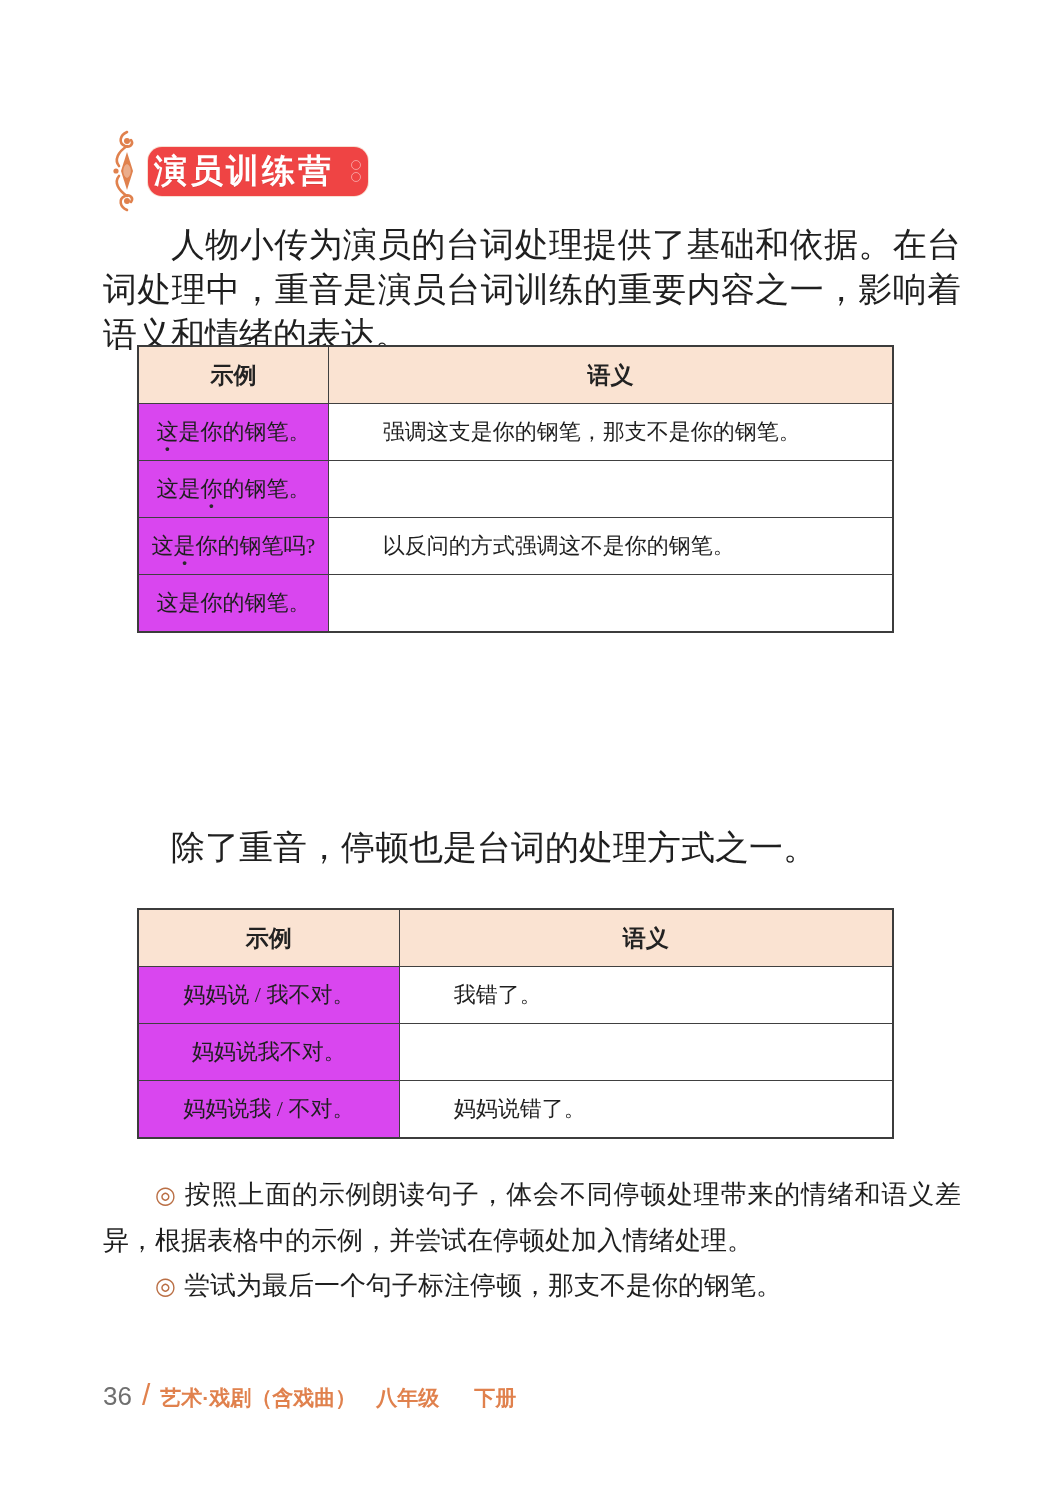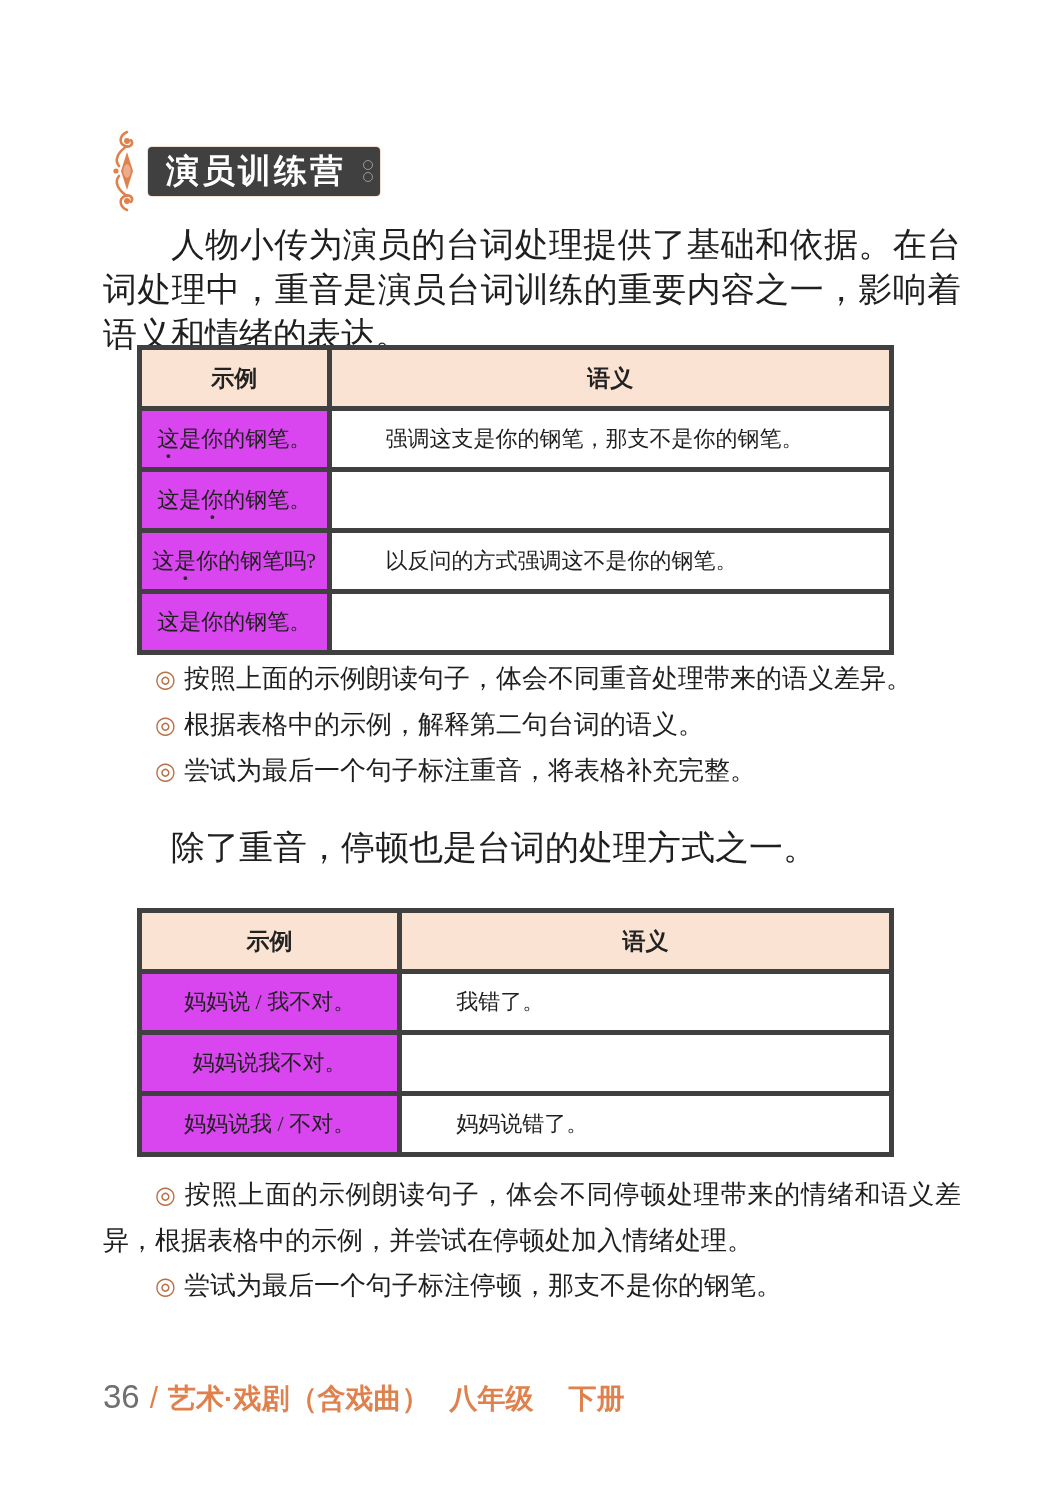--- a/index.html
+++ b/index.html
@@ -14,24 +14,24 @@
     background: #ffffff;
     overflow: hidden;
     color: #1f1f1f;
   }
 
   
   .banner-wrap { position: absolute; left: 104px; top: 126px; display: flex; align-items: center; }
   .flourish { width: 46px; height: 90px; flex: 0 0 auto; margin-right: -2px; }
   .banner {
     position: relative;
-    background: #404040;
-    border-radius: 4px;
+    background: #ef4444;
+    border-radius: 14px;
     height: 49px;
-    padding: 0 34px 0 18px;
+    padding: 0 34px 0 6px;
     display: flex; align-items: center;
     box-shadow: 0 0 0 1px rgba(224,129,77,0.25);
   }
   .banner-title {
     color: #ffffff;
     font-family: "Liberation Sans", "DejaVu Sans", sans-serif;
     font-weight: bold;
     font-size: 33px;
     letter-spacing: 3px;
     white-space: nowrap;
@@ -61,21 +61,21 @@
   
   .data-table {
     position: absolute; left: 137px; width: 757px;
     border-collapse: collapse; table-layout: fixed;
     font-size: 22px;
     border: 2px solid #3c3c3c;
   }
   .table-stress { top: 345px; }
   .table-pause  { top: 908px; }
   .data-table th, .data-table td {
-    border: 5px solid #404040;
+    border: 1px solid #404040;
     height: 56px;
     padding: 0;
     vertical-align: middle;
   }
   .data-table th {
     background: #FAE3D2;
     font-family: "Liberation Sans", "DejaVu Sans", sans-serif;
     font-weight: 600;
     font-size: 23px;
     text-align: center;
@@ -124,32 +124,32 @@
   }
 
   
   .footer {
     position: absolute; left: 103px; top: 1378px;
     display: flex; align-items: baseline;
     white-space: nowrap;
   }
   .footer .page-number {
     font-family: "Liberation Sans", "DejaVu Sans", sans-serif;
-    font-size: 33px; color: #6f6f6f;
+    font-size: 26px; color: #6f6f6f;
   }
   .footer .separator {
     color: #E0814D; font-size: 30px;
     margin: 0 10px 0 10px;
     font-family: "Liberation Sans", "DejaVu Sans", sans-serif;
   }
   .footer .book-title, .footer .grade, .footer .volume {
     font-family: "Liberation Sans", "DejaVu Sans", sans-serif;
     font-weight: bold;
     color: #E0814D;
-    font-size: 28px;
+    font-size: 21px;
   }
   .footer .grade { margin-left: 20px; }
   .footer .volume { margin-left: 35px; }
 </style>
 </head>
 <body>
 
 <div class="page">
 
   <div class="banner-wrap">
@@ -200,25 +200,20 @@
         <td class="example-cell"><span>这</span><span class="emph">是</span><span>你的钢笔吗?</span></td>
         <td class="meaning-cell">以反问的方式强调这不是你的钢笔。</td>
       </tr>
       <tr>
         <td class="example-cell"><span>这是你的钢笔。</span><span></span></td>
         <td class="meaning-cell"></td>
       </tr>
     </tbody>
   </table>
 
-  <div class="tasks tasks-stress">
-    <p class="task-item"><span class="bullet">◎</span><span>按照上面的示例朗读句子，体会不同重音处理带来的语义差异。</span></p>
-    <p class="task-item"><span class="bullet">◎</span><span>根据表格中的示例，解释第二句台词的语义。</span></p>
-    <p class="task-item"><span class="bullet">◎</span><span>尝试为最后一个句子标注重音，将表格补充完整。</span></p>
-  </div>
 
   <p class="para para-pause">除了重音，停顿也是台词的处理方式之一。</p>
 
   <table class="data-table table-pause">
     <colgroup>
         <col class="col-example">
         <col class="col-meaning">
       </colgroup>
     <thead>
       <tr>

